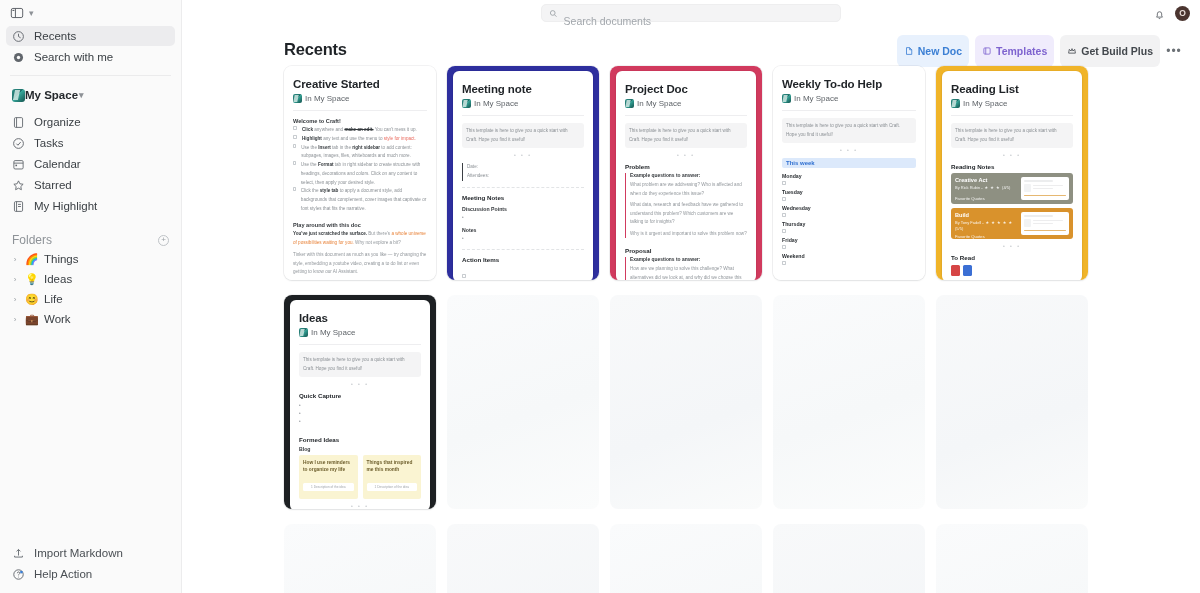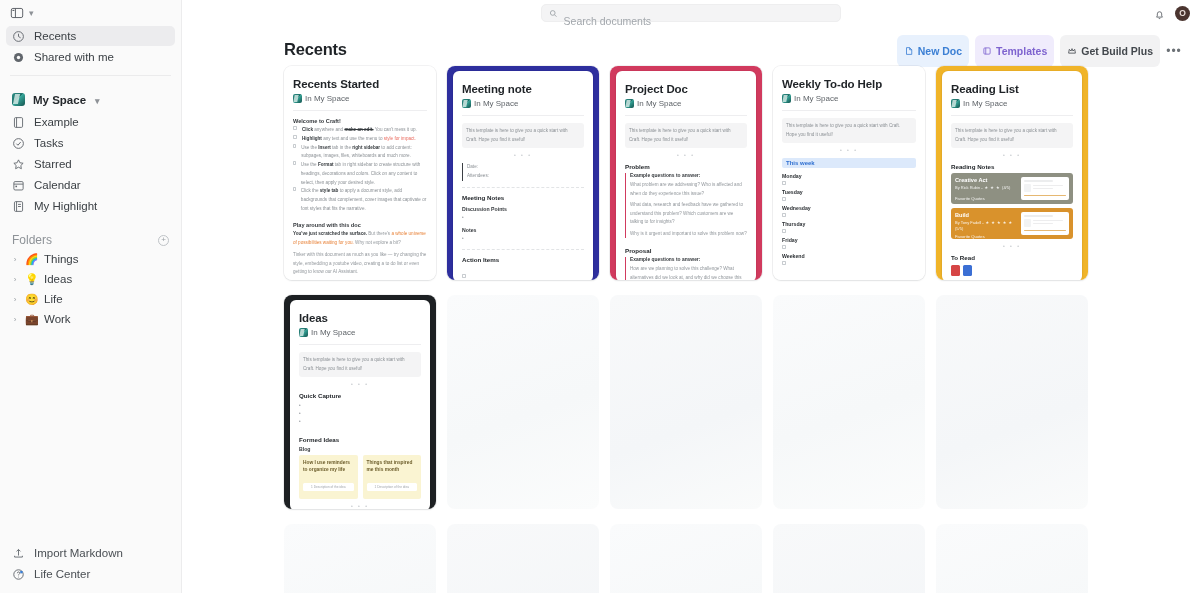--- a/index.html
+++ b/index.html
@@ -32,21 +32,21 @@
     font-size: 11.5px; color: #3b4045; cursor: default;
     margin-bottom: 1px;
   }
   .sb-item.active { background: #ececee; }
   .sb-item .ic { width: 13px; height: 13px; flex: 0 0 13px; display: flex; align-items: center; justify-content: center; color: #61666c; }
   .sb-item .ic svg { width: 13px; height: 13px; display: block; }
 
   .sb-divider { height: 1px; background: #ebebec; margin: 7px 10px 8px 10px; }
 
   .space-row {
-    display: flex; align-items: flex-end; gap: 8px;
+    display: flex; align-items: center; gap: 0;
     height: 22px; padding: 0 12px; font-size: 11.5px; font-weight: bold; color: #24282c;
   }
   .space-av {
     width: 13px; height: 13px; border-radius: 3px; flex: 0 0 13px;
     background:
       linear-gradient(135deg, #2f8f86 0%, #1d6f69 45%, #36a79a 46%, #14524e 100%);
     position: relative; overflow: hidden;
   }
   .space-av::after {
     content:""; position:absolute; left:2px; top:1px; width:5px; height:10px;
@@ -227,68 +227,68 @@
         </span>
         <span>Recents</span>
       </div>
       <div class="sb-item">
         <span class="ic">
           <svg viewBox="0 0 16 16" fill="currentColor">
             <circle cx="8" cy="8" r="5.6"></circle>
             <circle cx="8" cy="8" r="2.1" fill="#fafafa"></circle>
           </svg>
         </span>
-        <span>Shared with me</span>
+        <span>Search with me</span>
       </div>
     </div>
 
     <div class="sb-divider"></div>
 
     <div class="space-row">
       <span class="space-av"></span>
       <span>My Space</span>
       <span class="chev-sm">▾</span>
     </div>
 
     <div class="sb-group" style="margin-top:6px">
       <div class="sb-item">
         <span class="ic">
           <svg viewBox="0 0 16 16" fill="none" stroke="currentColor" stroke-width="1.1">
             <rect x="3" y="2" width="10" height="12" rx="1.4"></rect>
               <line x1="5.6" y1="2" x2="5.6" y2="14"></line>
           </svg>
         </span>
-        <span>Example</span>
+        <span>Organize</span>
       </div>
       <div class="sb-item">
         <span class="ic">
           <svg viewBox="0 0 16 16" fill="none" stroke="currentColor" stroke-width="1.15">
             <circle cx="8" cy="8" r="6"></circle>
               <path d="M5.4 8.2l1.9 1.9 3.4-3.9"></path>
           </svg>
         </span>
         <span>Tasks</span>
-      </div>
-      <div class="sb-item">
-        <span class="ic">
-          <svg viewBox="0 0 16 16" fill="none" stroke="currentColor" stroke-width="1.1">
-            <path d="M8 2.3l1.75 3.6 3.95.55-2.85 2.8.68 3.93L8 11.3l-3.53 1.88.68-3.93L2.3 6.45l3.95-.55z"></path>
-          </svg>
-        </span>
-        <span>Starred</span>
       </div>
       <div class="sb-item">
         <span class="ic">
           <svg viewBox="0 0 16 16" fill="none" stroke="currentColor" stroke-width="1.1">
             <rect x="2.3" y="3.2" width="11.4" height="10.3" rx="1.5"></rect>
               <line x1="2.3" y1="6.3" x2="13.7" y2="6.3"></line>
             <rect x="4.2" y="8.2" width="2" height="1.9" fill="currentColor" stroke="none"></rect>
           </svg>
         </span>
         <span>Calendar</span>
+      </div>
+      <div class="sb-item">
+        <span class="ic">
+          <svg viewBox="0 0 16 16" fill="none" stroke="currentColor" stroke-width="1.1">
+            <path d="M8 2.3l1.75 3.6 3.95.55-2.85 2.8.68 3.93L8 11.3l-3.53 1.88.68-3.93L2.3 6.45l3.95-.55z"></path>
+          </svg>
+        </span>
+        <span>Starred</span>
       </div>
       <div class="sb-item">
         <span class="ic">
           <svg viewBox="0 0 16 16" fill="none" stroke="currentColor" stroke-width="1.1">
             <rect x="3" y="2" width="10" height="12" rx="1.4"></rect>
               <line x1="5.6" y1="2" x2="5.6" y2="14"></line>
             <line x1="7.4" y1="5.4" x2="11" y2="5.4"></line>
               <line x1="7.4" y1="8" x2="11" y2="8"></line>
           </svg>
         </span>
@@ -338,21 +338,21 @@
         </div>
         <div class="sb-item">
           <span class="ic">
             <svg viewBox="0 0 16 16" fill="none" stroke="currentColor" stroke-width="1.15">
               <circle cx="8" cy="8" r="5.8"></circle>
               <path d="M6.6 6.4a1.5 1.5 0 112.2 1.3c-.5.35-.8.6-.8 1.25"></path>
               <circle cx="8" cy="11.1" r="0.6" fill="currentColor" stroke="none"></circle>
               <circle cx="11.6" cy="5" r="1.7" fill="#3b7fd4" stroke="none"></circle>
             </svg>
           </span>
-          <span>Life Center</span>
+          <span>Help Action</span>
         </div>
       </div>
     </div>
   </aside>
 
   <section class="main">
 
     <div class="topbar">
       <div class="search">
         <svg viewBox="0 0 16 16" fill="none" stroke="currentColor" stroke-width="1.6">
@@ -396,21 +396,21 @@
           <span>Get Build Plus</span>
         </div>
         <div class="dots">•••</div>
       </div>
     </div>
 
     <div class="grid">
 
       <div class="card plain">
         <div class="page">
-          <div class="doc-title">Recents Started</div>
+          <div class="doc-title">Creative Started</div>
           <div class="doc-space">
             <span class="sq"></span>
             <span>In My Space</span>
           </div>
           <div class="hr"></div>
           <div class="h3" style="font-size:5.6px">Welcome to Craft!</div>
           <div>
             <div class="cline">
                 <span class="chk"></span>
                 <span class="tx"><span class="b">Click</span> anywhere and <span class="b strike">make an edit.</span> You can't mess it up.</span>

